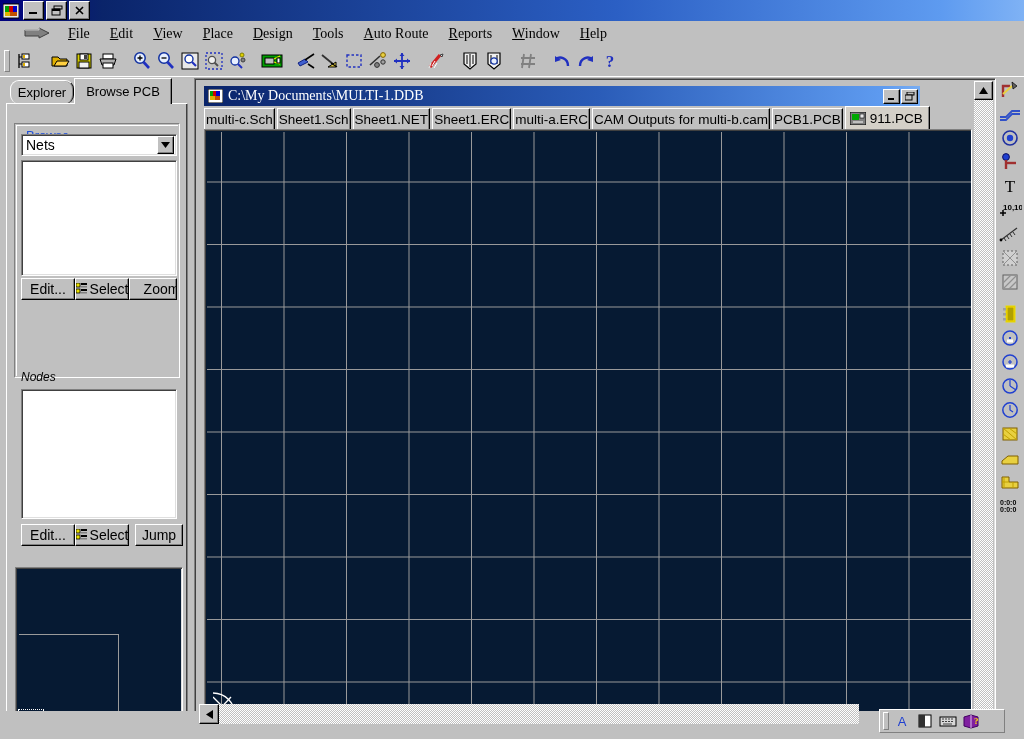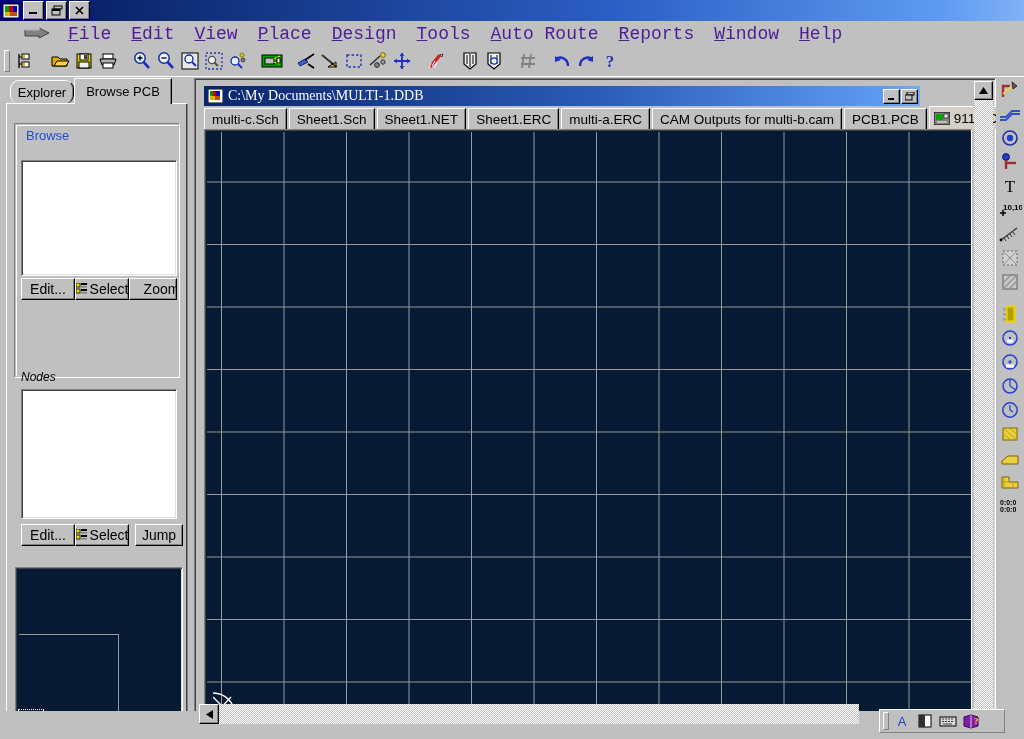--- a/index.html
+++ b/index.html
@@ -38,21 +38,21 @@
   .tbtn svg { display:block; }
 
   
   #menubar {
     position:absolute; left:0; top:21px; width:1024px; height:25px;
     background:#c0c0c0; display:flex; align-items:center;
   }
   #menubar .mgrip { width:30px; height:18px; margin-left:22px; margin-right:6px;
     display:flex; align-items:center; justify-content:center; }
   #menubar .mi {
-    font-family:Liberation Mono, monospace; font-size:18px; color:#4c1d95;
+    font-family:Liberation Serif, serif; font-size:14px; color:#000000;
     padding:2px 10px; white-space:nowrap; cursor:default;
   }
   #menubar .mi u { text-decoration: underline; }
 
   
   #toolbar {
     position:absolute; left:0; top:46px; width:1024px; height:30px;
     background:#c0c0c0; display:flex; align-items:center;
   }
   #toolbar .tgrip { width:6px; height:22px; margin-left:4px; margin-right:4px;
@@ -170,21 +170,21 @@
     display:flex; align-items:center; justify-content:center; flex:0 0 auto;
   }
 
   #doctabs {
     position:absolute; left:9px; top:27px; right:6px; height:23px;
     display:flex; align-items:flex-end;
   }
   .dtab {
     height:21px; background:#c0c0c0; margin-right:2px;
     font-family:"Liberation Sans", sans-serif; font-size:13.5px; color:#000;
-    display:flex; align-items:center; justify-content:center; padding:0 7px;
+    display:flex; align-items:center; justify-content:center; padding:0 1px;
     white-space:nowrap;
     border:1px solid #fff; border-right-color:#000; border-bottom:none;
     box-shadow: inset -1px 0 0 #808080;
   }
   .dtab.active { height:23px; background:#d4d0c8; padding:0 6px 0 4px; gap:4px;
     box-shadow: inset -1px 0 0 #808080; }
   .dtab .dticon { width:16px; height:13px; flex:0 0 auto; }
 
   #canvaswrap {
     position:absolute; left:9px; top:50px; width:768px; height:615px;
@@ -475,20 +475,28 @@
 
       <div id="panel-body">
 
         <div class="groupbox" style="left:7px; top:12px; right:7px; height:262px;">
           <div class="gb-frame">
               <div class="gb-frame2"></div>
             </div>
           <div class="gb-title">Browse</div>
         </div>
 
+        <div class="combo" style="left:14px; top:30px; width:156px;">
+          <span class="cval">Nets</span>
+          <span class="carrow">
+            <svg width="9" height="6">
+                <path d="M0 0 L9 0 L4.5 6 Z" fill="#000"></path>
+              </svg>
+          </span>
+        </div>
 
         <div class="listbox" style="left:14px; top:56px; width:156px; height:116px;"></div>
 
         <div class="pbtn" style="left:14px; top:174px; width:54px;">
           <span>Edit...</span>
         </div>
         <div class="pbtn" style="left:68px; top:174px; width:54px;">
           <span>
             <svg width="11" height="11" viewBox="0 0 11 11">
               <rect x="0" y="0" width="4" height="4" fill="#e8e000" stroke="#000" stroke-width="0.8"></rect>

